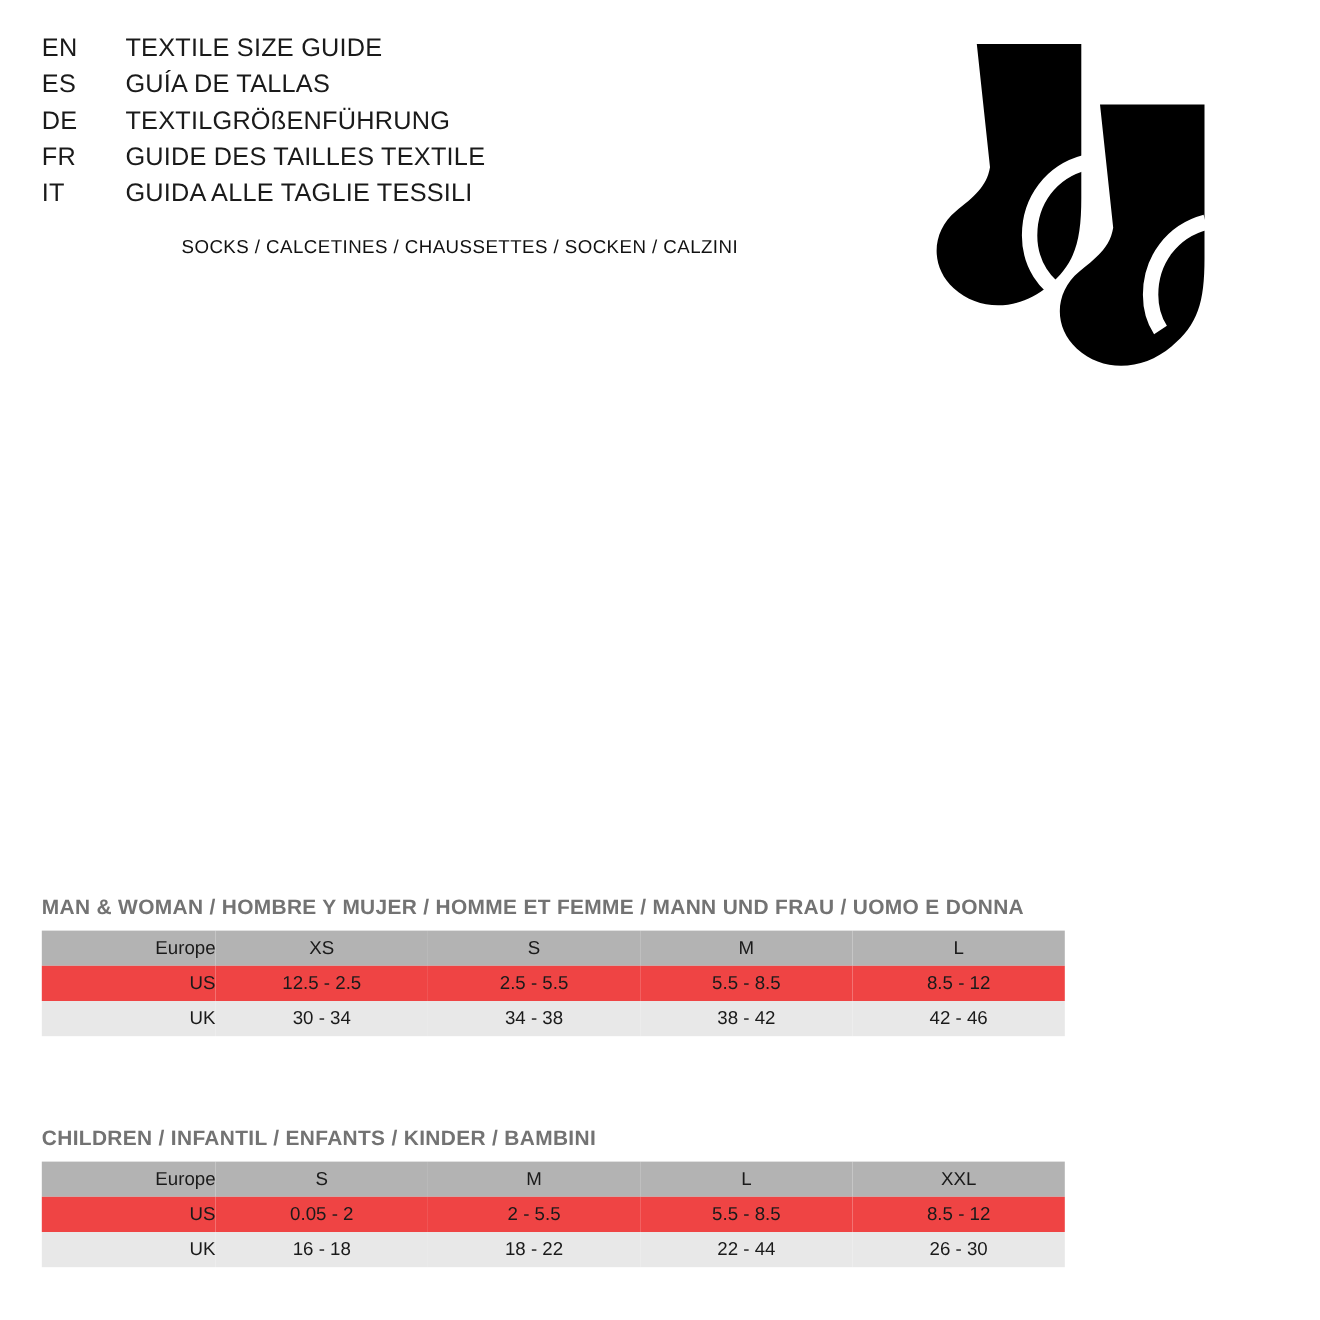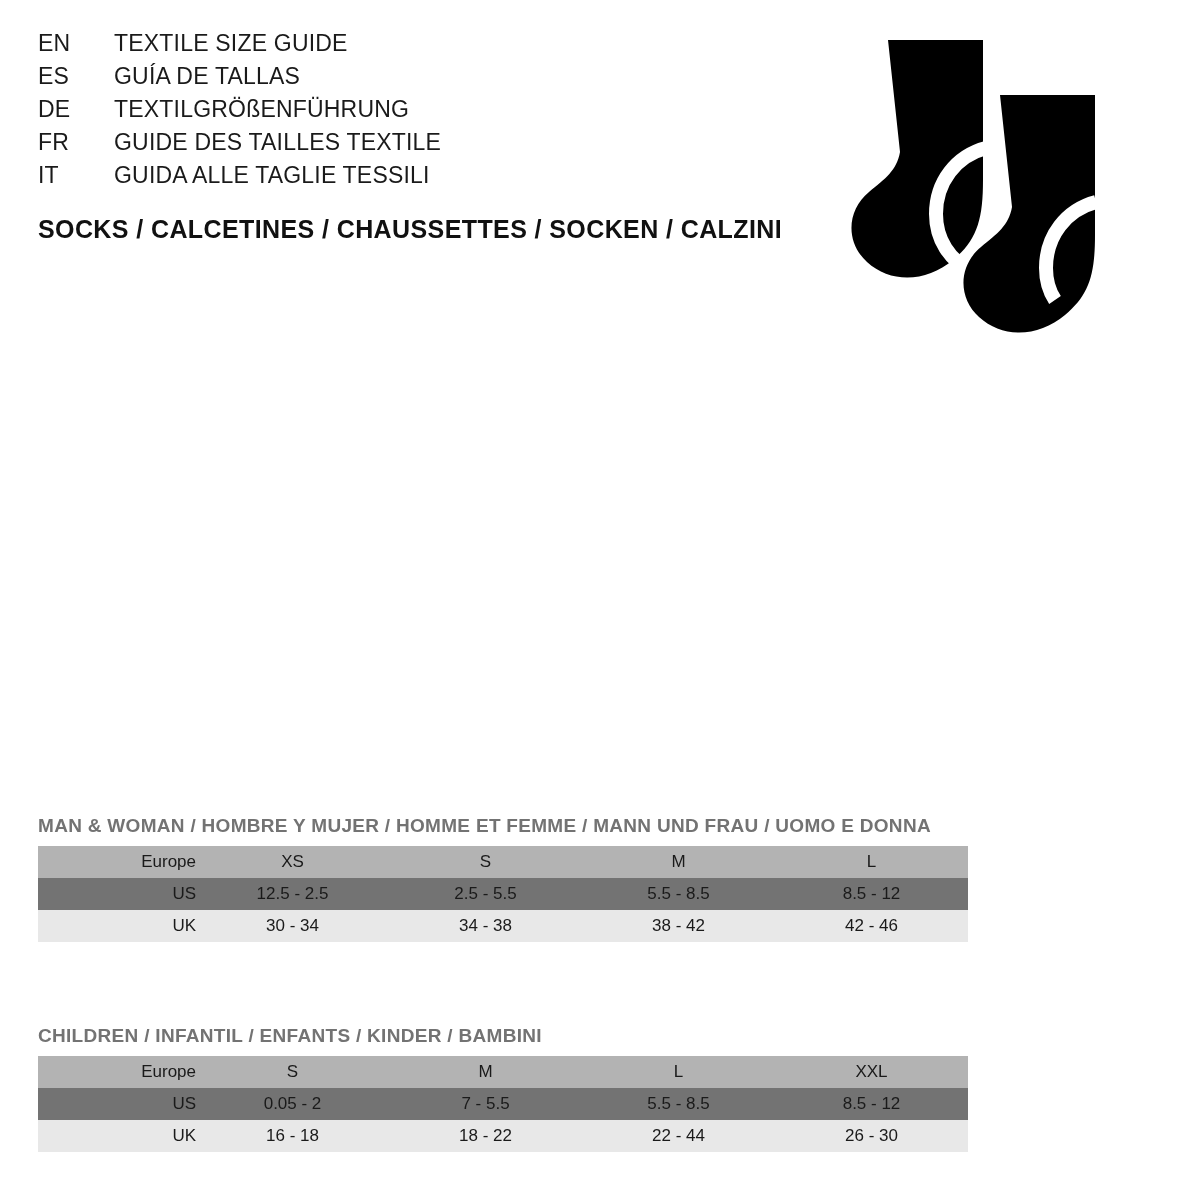--- a/index.html
+++ b/index.html
@@ -38,25 +38,26 @@
   }
   .lang-text {
     font-size: 23px;
     font-weight: 400;
     letter-spacing: 0.2px;
     color: #1a1a1a;
     white-space: nowrap;
   }
   #product-title {
     margin-top: 20px;
-    font-size: 25px;
-    font-weight: 700;
+    font-size: 17px;
+    font-weight: 400;
     letter-spacing: 0.4px;
     color: #111111;
     white-space: nowrap;
+    text-align: center;
   }
 
   
   #socks-illustration {
     position: absolute;
     left: 810px;
     top: 30px;
     width: 330px;
     height: 340px;
   }
@@ -100,21 +101,21 @@
     text-align: center;
   }
   tr.row-head td {
     background: #b3b3b3;
     font-weight: 400;
   }
   tr.row-alt td {
     background: #e8e8e8;
   }
   tr.row-plain td {
-    background: #737373;
+    background: #ef4444;
   }
 </style>
 </head>
 <body>
 
 <div id="header">
 
   <div class="lang-row">
     <span class="lang-code">EN</span>
     <span class="lang-text">TEXTILE SIZE GUIDE</span>
@@ -192,21 +193,21 @@
       <tr class="row-head">
         <td class="label">Europe</td>
         <td class="value">S</td>
         <td class="value">M</td>
         <td class="value">L</td>
         <td class="value">XXL</td>
       </tr>
       <tr class="row-plain">
         <td class="label">US</td>
         <td class="value">0.05 - 2</td>
-        <td class="value">7 - 5.5</td>
+        <td class="value">2 - 5.5</td>
         <td class="value">5.5 - 8.5</td>
         <td class="value">8.5 - 12</td>
       </tr>
       <tr class="row-alt">
         <td class="label">UK</td>
         <td class="value">16 - 18</td>
         <td class="value">18 - 22</td>
         <td class="value">22 - 44</td>
         <td class="value">26 - 30</td>
       </tr>

